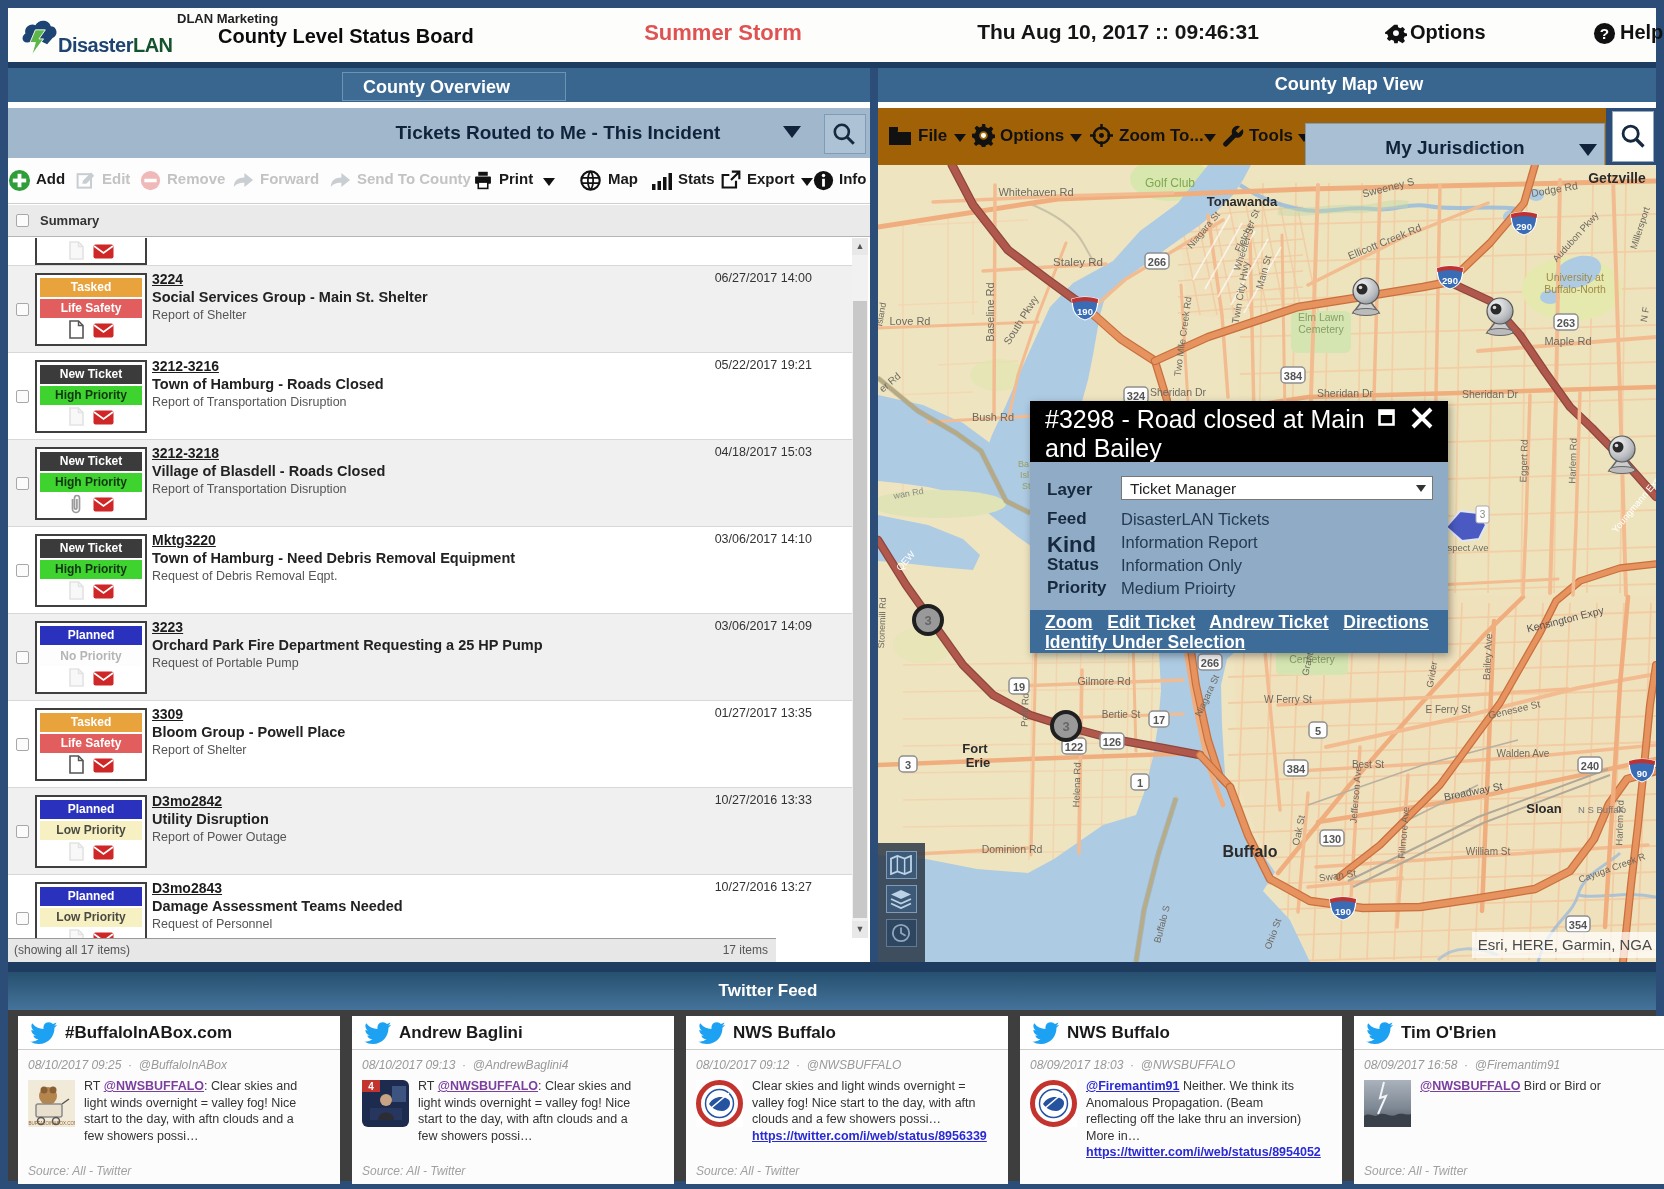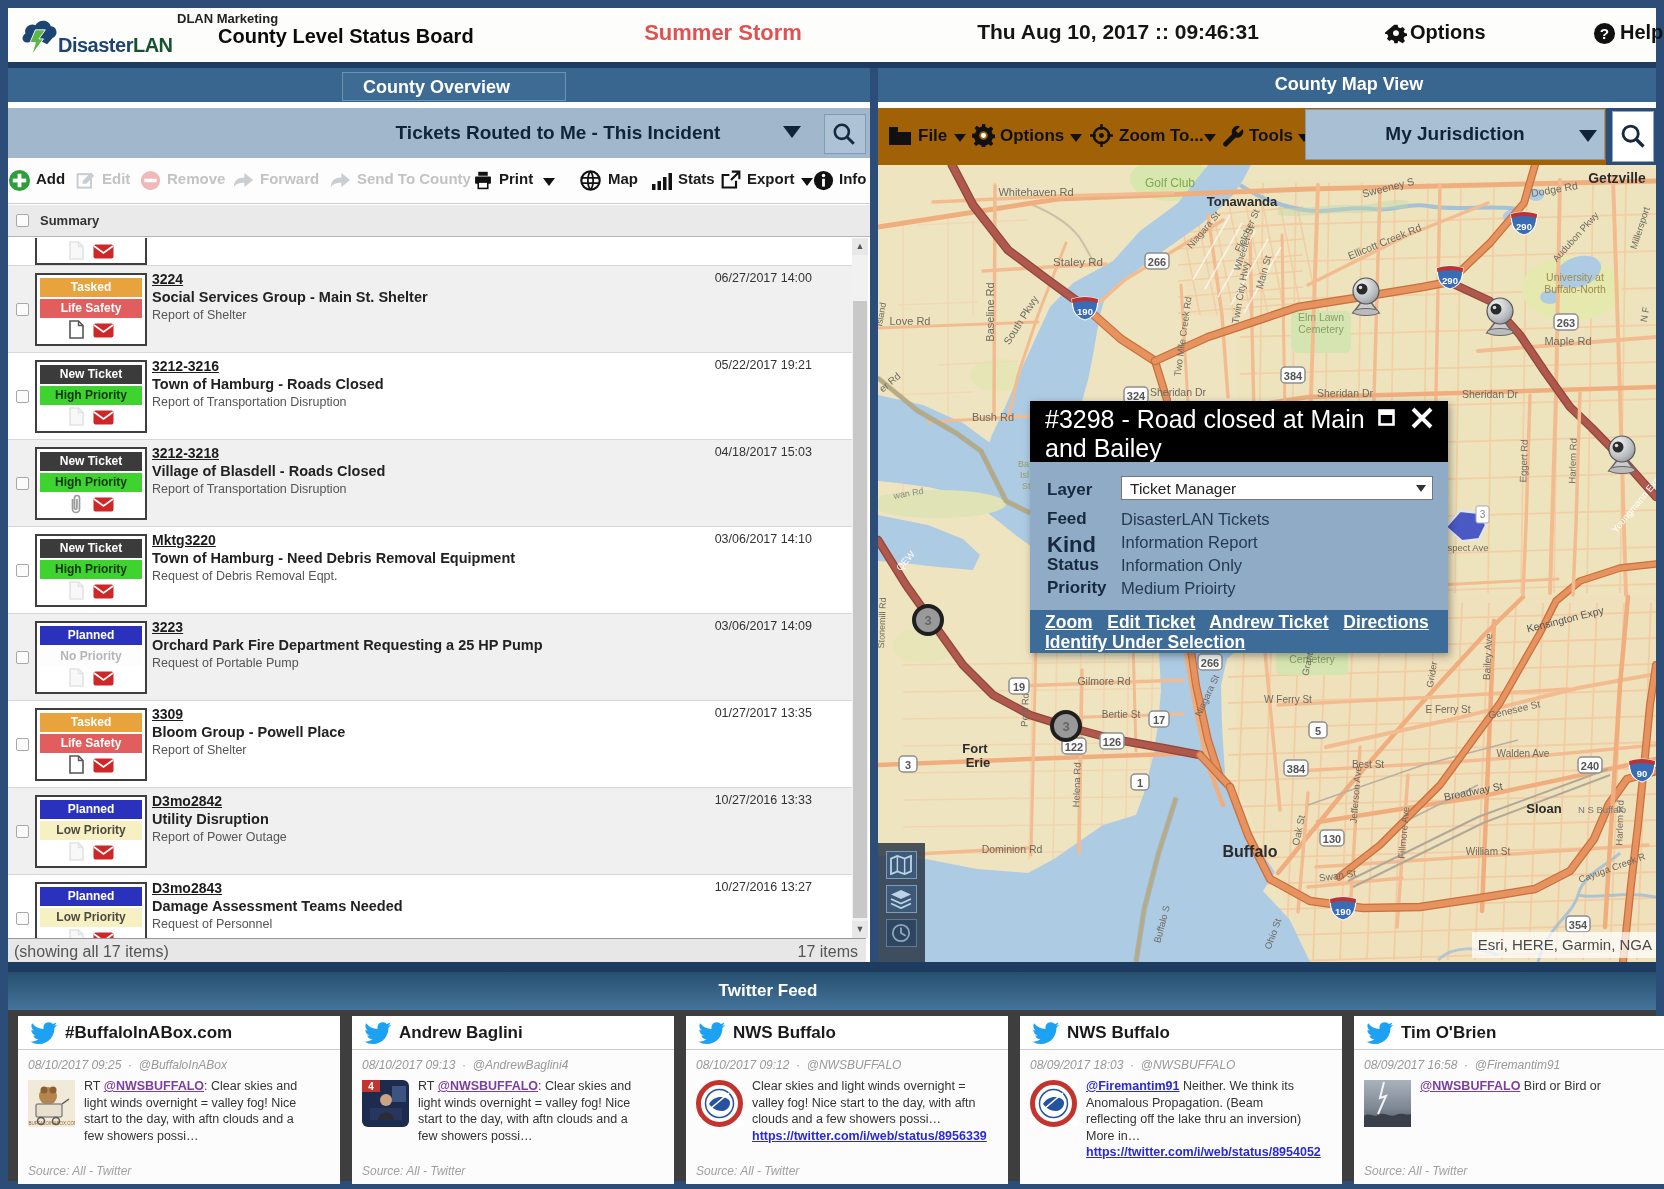--- a/index.html
+++ b/index.html
@@ -40,25 +40,25 @@
 .bdg{position:absolute;left:3px;width:102px;height:19px;font-size:12px;font-weight:bold;text-align:center;line-height:19px;}
 .tid{position:absolute;left:144px;top:5px;font-size:14px;font-weight:bold;color:#1c1c1c;text-decoration:underline;}
 .ttl{position:absolute;left:144px;top:23px;font-size:14.5px;font-weight:bold;color:#222;}
 .dsc{position:absolute;left:144px;top:42px;font-size:12.5px;color:#555;}
 .dat{position:absolute;right:40px;top:5px;font-size:12.5px;color:#333;}
 .rcb{position:absolute;left:8px;top:37px;}
 
 .sbar{left:844px;top:170px;width:16px;height:700px;background:#f1f1f1;}
 .sthumb{left:845px;width:14px;background:#c8c8c8;}
 
-.lfoot{left:0;top:870px;width:858px;height:24px;background:#e7e7e7;border-top:1px solid #999;font-size:16px;color:#555;}
+.lfoot{left:0;top:870px;width:768px;height:24px;background:#e7e7e7;border-top:1px solid #999;font-size:12px;color:#555;}
 
 .rtoolbar{left:0;top:40px;width:778px;height:57px;background:#a16207;}
 .mtbi{top:18px;font-size:17px;font-weight:bold;color:#111;white-space:nowrap;}
-.jur{left:427px;top:1px;width:300px;height:51px;background:#a9c0d4;border:1px solid #7e9cb5;}
+.jur{left:427px;top:15px;width:300px;height:51px;background:#a9c0d4;border:1px solid #7e9cb5;}
 .jurt{width:100%;text-align:center;margin-top:13px;font-size:19px;font-weight:bold;color:#10233a;}
 .msearch{left:734px;top:3px;width:42px;height:51px;background:#fff;border:1px solid #95a9bd;}
 
 .map{left:0;top:97px;width:778px;height:797px;background:#efe5c1;overflow:hidden;}
 
 .twhead{left:8px;top:972px;width:1648px;height:38px;background:linear-gradient(#27506f,#44739b);color:#fff;font-size:17px;font-weight:bold;text-align:center;line-height:38px;}
 .twarea{left:8px;top:1010px;width:1648px;height:171px;background:#3e3e3e;}
 .tcard{position:absolute;top:6px;width:322px;height:168px;background:#fcfcfc;}
 .tchead{position:absolute;left:0;top:0;width:100%;height:34px;background:#fff;border-bottom:1px solid #ccc;}
 .tcname{position:absolute;left:47px;top:7px;font-size:17px;font-weight:bold;color:#1a1a1a;}

